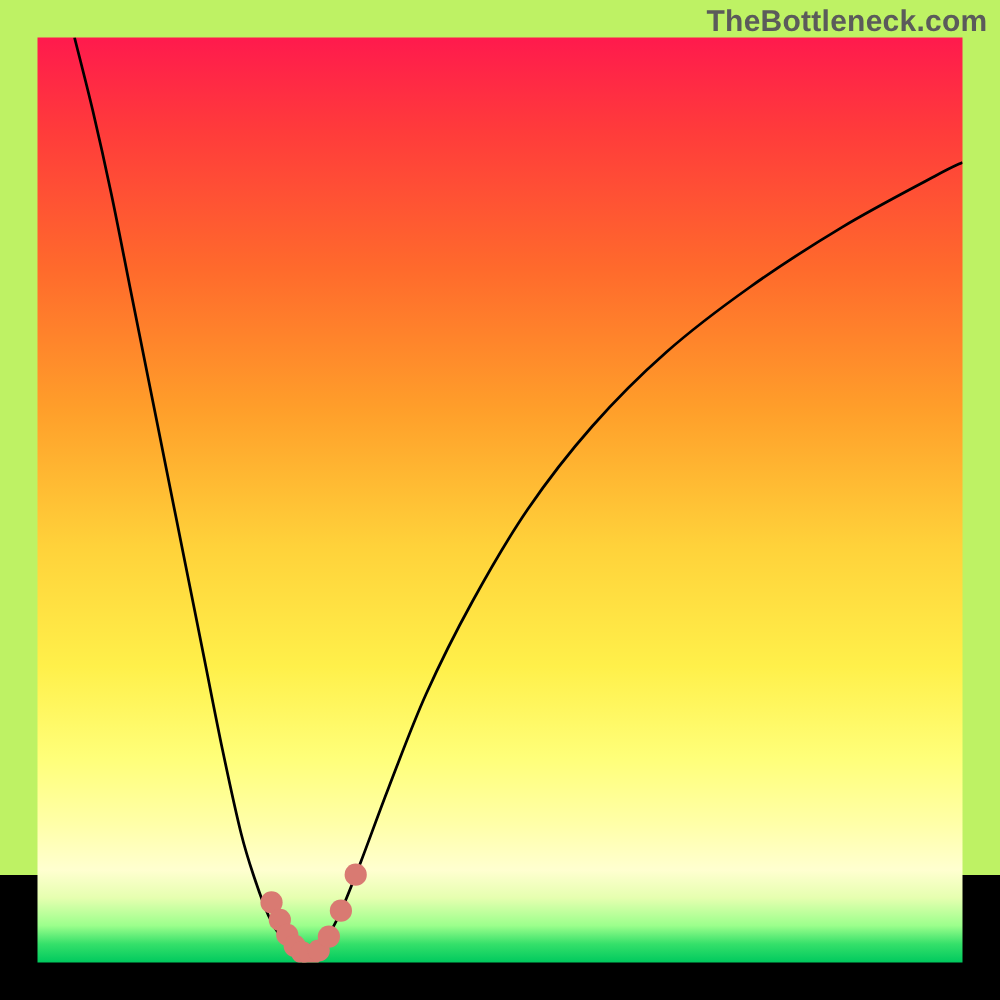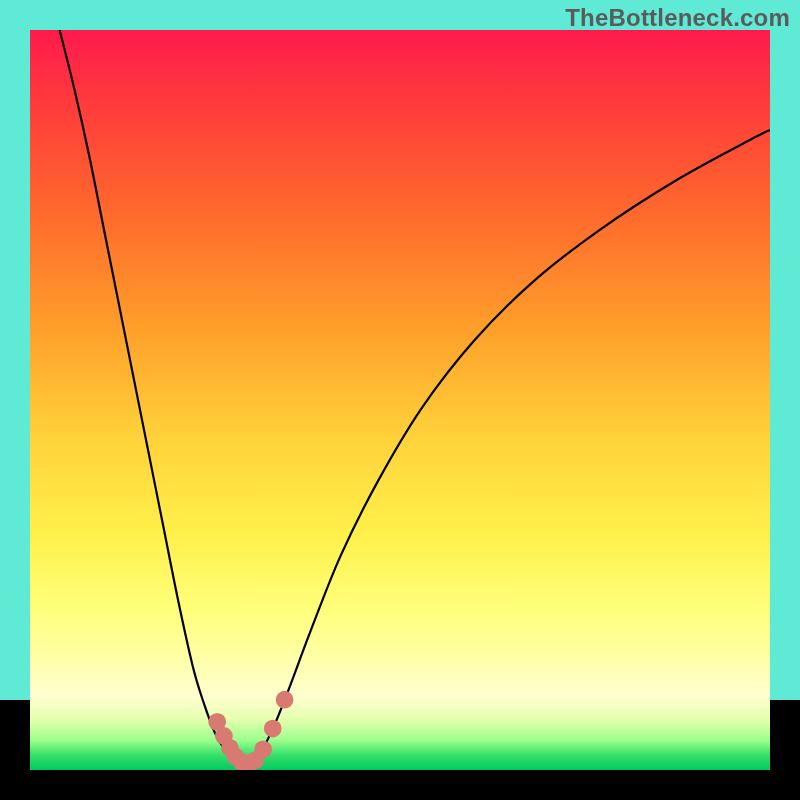--- a/index.html
+++ b/index.html
@@ -9,21 +9,21 @@
     height: 800px;
     background: #000;
     overflow: hidden;
   }
   .frame {
     position: absolute;
     top: 0;
     left: 0;
     width: 800px;
     height: 700px;
-    background: #5eead4;
+    background: #bef264;
   }
   .plot {
     position: absolute;
     top: 30px;
     left: 30px;
     width: 740px;
     height: 740px;
     background: linear-gradient(to bottom,
       #ff1a4d 0%,
       #ff3b3b 10%,

